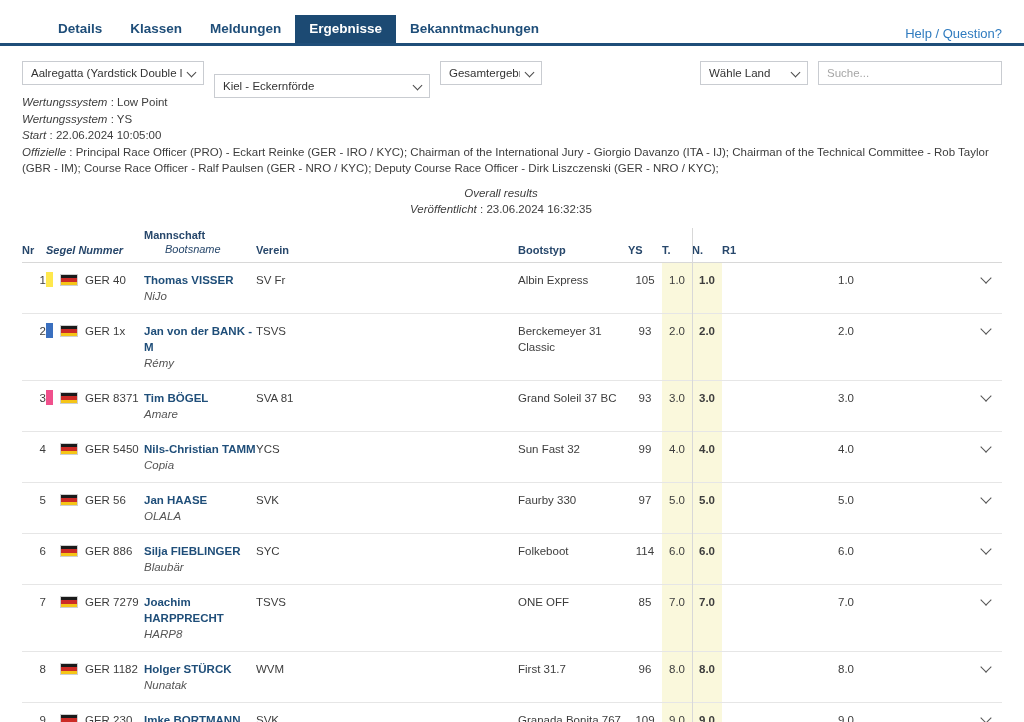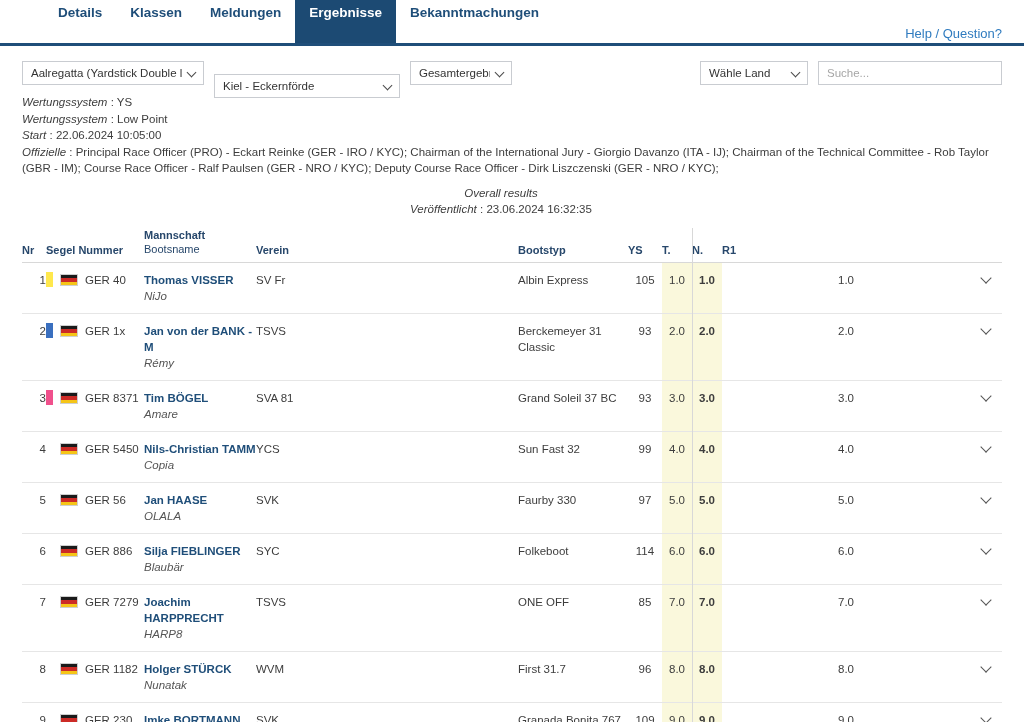--- a/index.html
+++ b/index.html
@@ -19,21 +19,21 @@
     padding: 0 22px;
     display: flex;
     align-items: flex-end;
     border-bottom: 3px solid #1f4e79;
   }
   .nav-tabs { display: flex; align-items: flex-end; margin-left: 22px; }
   .nav-tab {
     font-size: 13.5px;
     font-weight: bold;
     color: #1f4e79;
-    padding: 7px 14px 24px 14px;
+    padding: 7px 14px 8px 14px;
     line-height: 1;
     white-space: nowrap;
     cursor: pointer;
   }
   .nav-tab.active {
     background: #1c4a73;
     color: #ffffff;
   }
   .help-link {
     position: absolute;
@@ -63,21 +63,21 @@
     justify-content: space-between;
     font-size: 11.5px;
     color: #333;
     padding: 0 5px 0 8px;
     cursor: pointer;
     overflow: hidden;
     white-space: nowrap;
   }
   .select-box .lbl { overflow: hidden; text-overflow: clip; }
   .sel-regatta { width: 182px; }
-  .sel-venue   { width: 186px; margin-top: 26px; }
+  .sel-venue   { width: 216px; margin-top: 26px; }
   .sel-result  { width: 102px; }
   .sel-country { width: 108px; }
   .chev {
     flex: 0 0 auto;
     margin-left: 6px;
     width: 10px; height: 10px;
     position: relative;
   }
   .chev::before {
     content: "";
@@ -139,33 +139,33 @@
     font-size: 11px;
     font-weight: bold;
     color: #27476b;
     text-align: left;
     vertical-align: bottom;
     padding: 0 0 6px 0;
     border-bottom: 1px solid #d8d8d8;
     height: 34px;
   }
   th.c-nr     { width: 24px;  text-align: right; padding-right: 6px; }
-  th.c-sail   { width: 98px;  }
+  th.c-sail   { width: 98px; font-style: italic;  }
   th.c-crew   { width: 112px; }
   th.c-club   { width: 262px; }
   th.c-boat   { width: 110px; }
   th.c-ys     { width: 34px;  }
   th.c-t      { width: 30px;  }
   th.c-n      { width: 30px;  }
   th.c-r1     { width: 248px; text-align: center; }
   th.c-exp    { width: 32px;  }
 
   .hdr-stack { display: flex; flex-direction: column; line-height: 14px; }
   .hdr-stack .top { font-weight: bold; }
-  .hdr-stack .sub { font-weight: normal; }
+  .hdr-stack .sub { font-style: italic; font-weight: normal; margin-left: 21px; }
 
   table.results tbody td {
     padding: 9px 0 9px 0;
     vertical-align: top;
     border-bottom: 1px solid #e6e6e6;
     color: #3d3d3d;
     font-size: 11.5px;
     line-height: 16px;
   }
   td.c-nr { text-align: right; padding-right: 6px; color: #3d3d3d; }
@@ -260,24 +260,24 @@
     <div class="select-box sel-country">
       <span class="lbl">Wähle Land</span>
       <span class="chev"></span>
     </div>
     <div class="search-box" style="margin-left:10px;">Suche...</div>
   </div>
 </div>
 
 <div class="info">
   <div class="line">
+    <span class="k">Wertungssystem</span><span> : </span><span>Low Point</span>
+  </div>
+  <div class="line">
     <span class="k">Wertungssystem</span><span> : </span><span>YS</span>
-  </div>
-  <div class="line">
-    <span class="k">Wertungssystem</span><span> : </span><span>Low Point</span>
   </div>
   <div class="line">
     <span class="k">Start</span><span> : </span><span>22.06.2024 10:05:00</span>
   </div>
   <div class="wrapline">
     <span class="k">Offizielle</span><span> : </span><span>Principal Race Officer (PRO) - Eckart Reinke (GER - IRO / KYC); Chairman of the International Jury - Giorgio Davanzo (ITA - IJ); Chairman of the Technical Committee - Rob Taylor (GBR - IM); Course Race Officer - Ralf Paulsen (GER - NRO / KYC); Deputy Course Race Officer - Dirk Liszczenski (GER - NRO / KYC);</span>
   </div>
 </div>
 
 <div class="overall">

